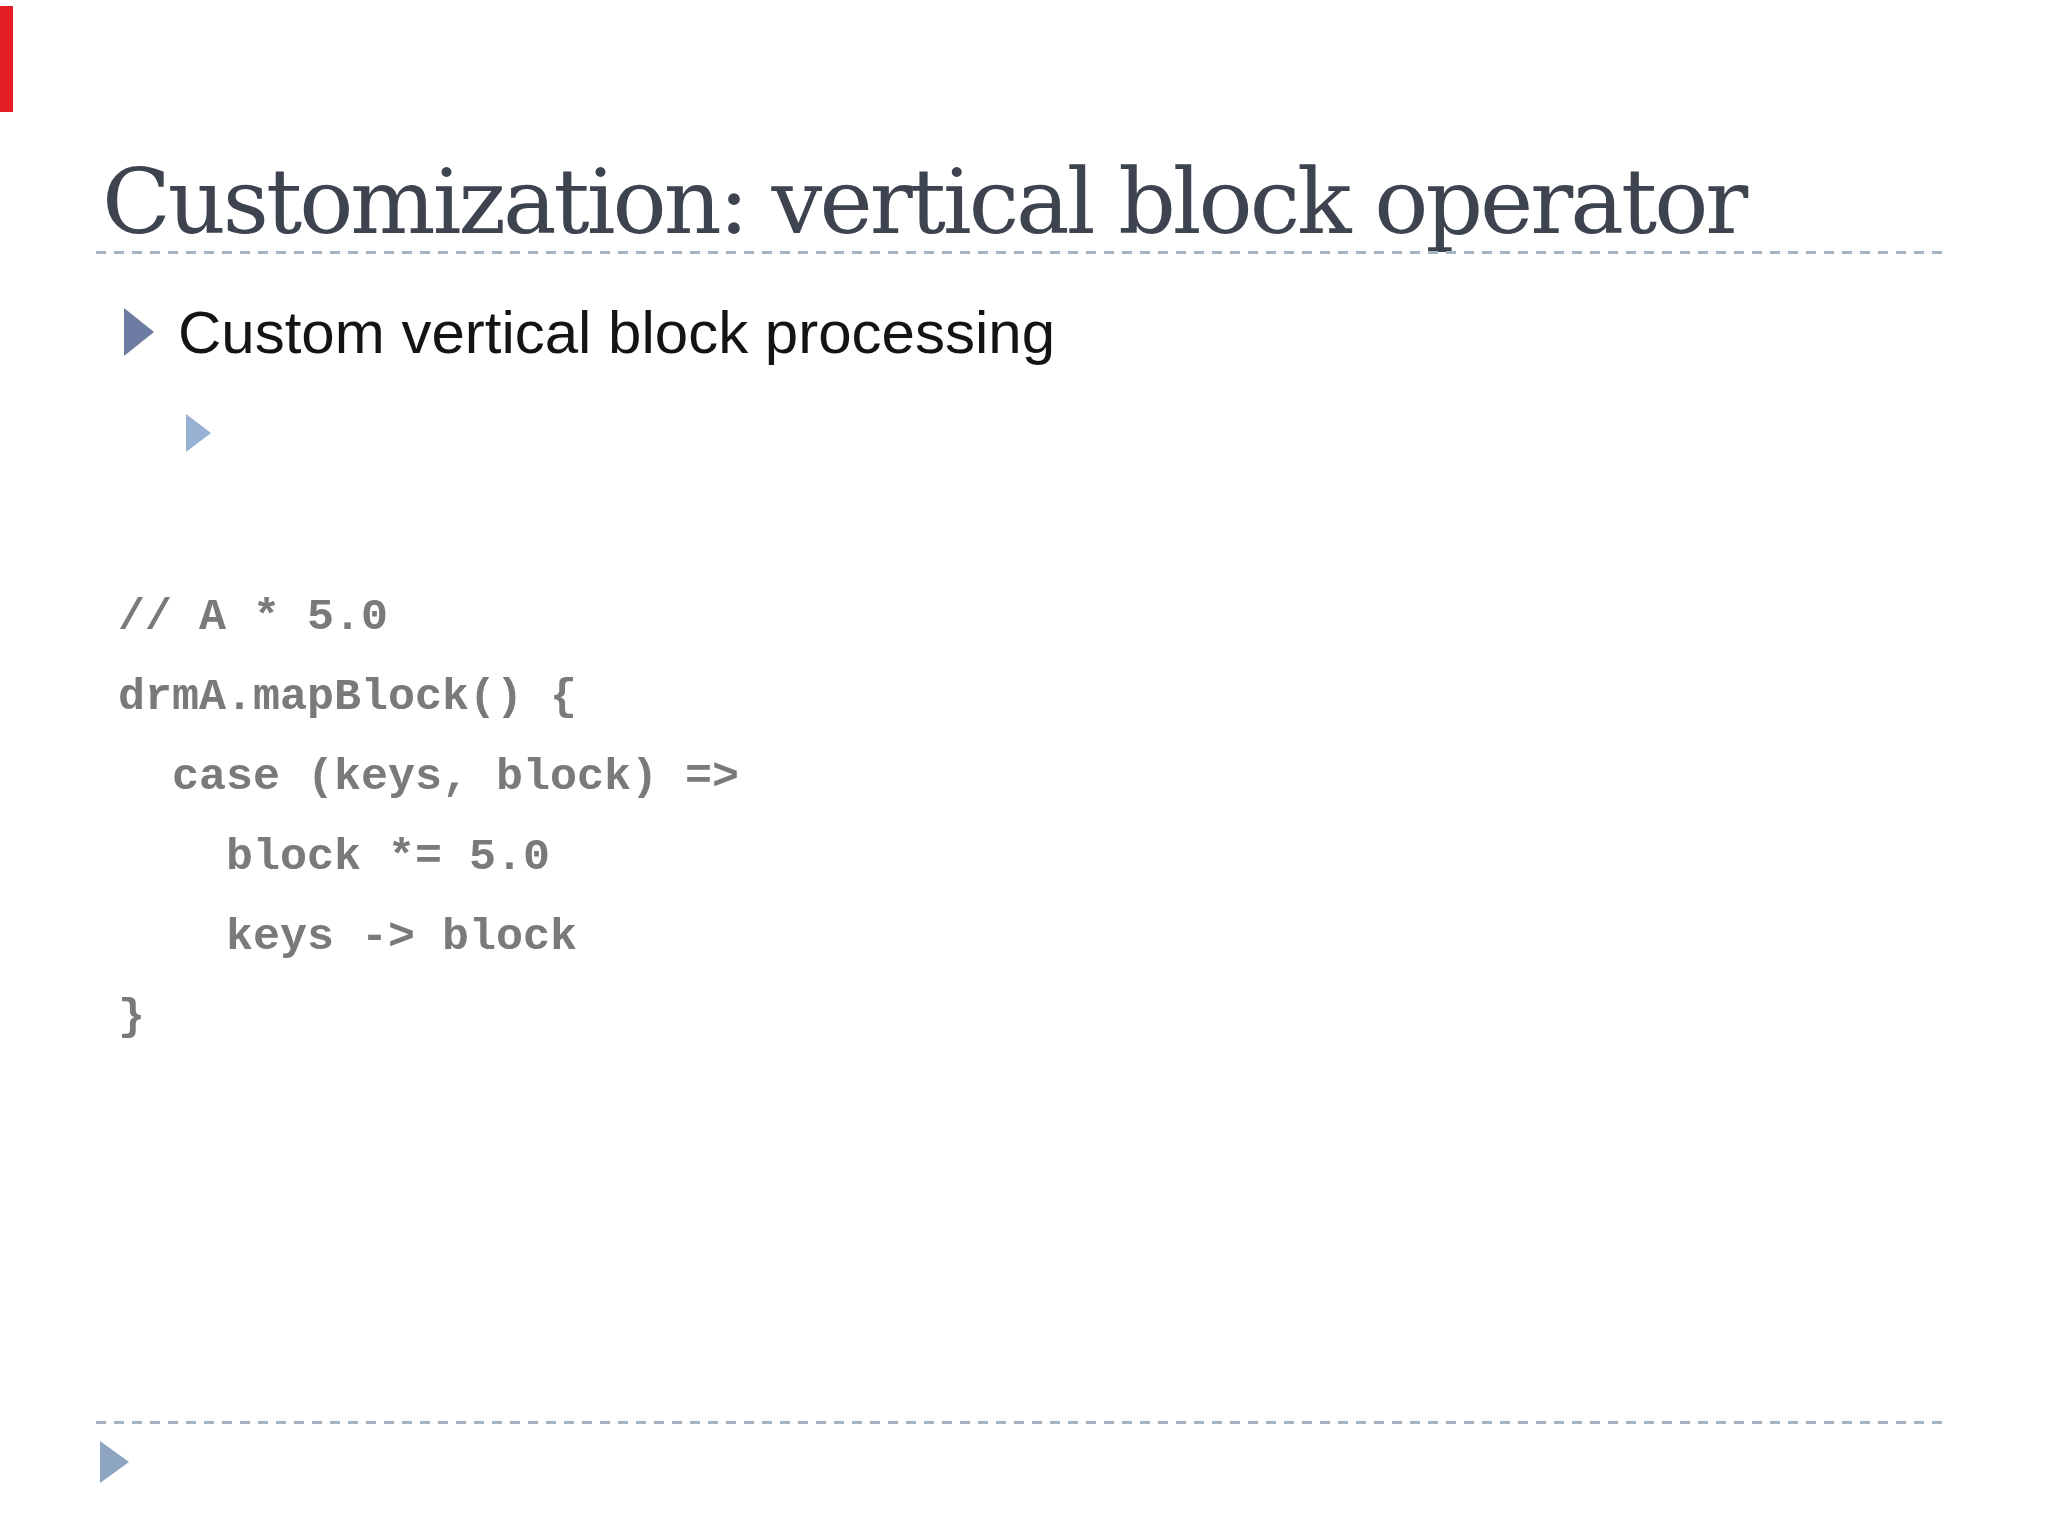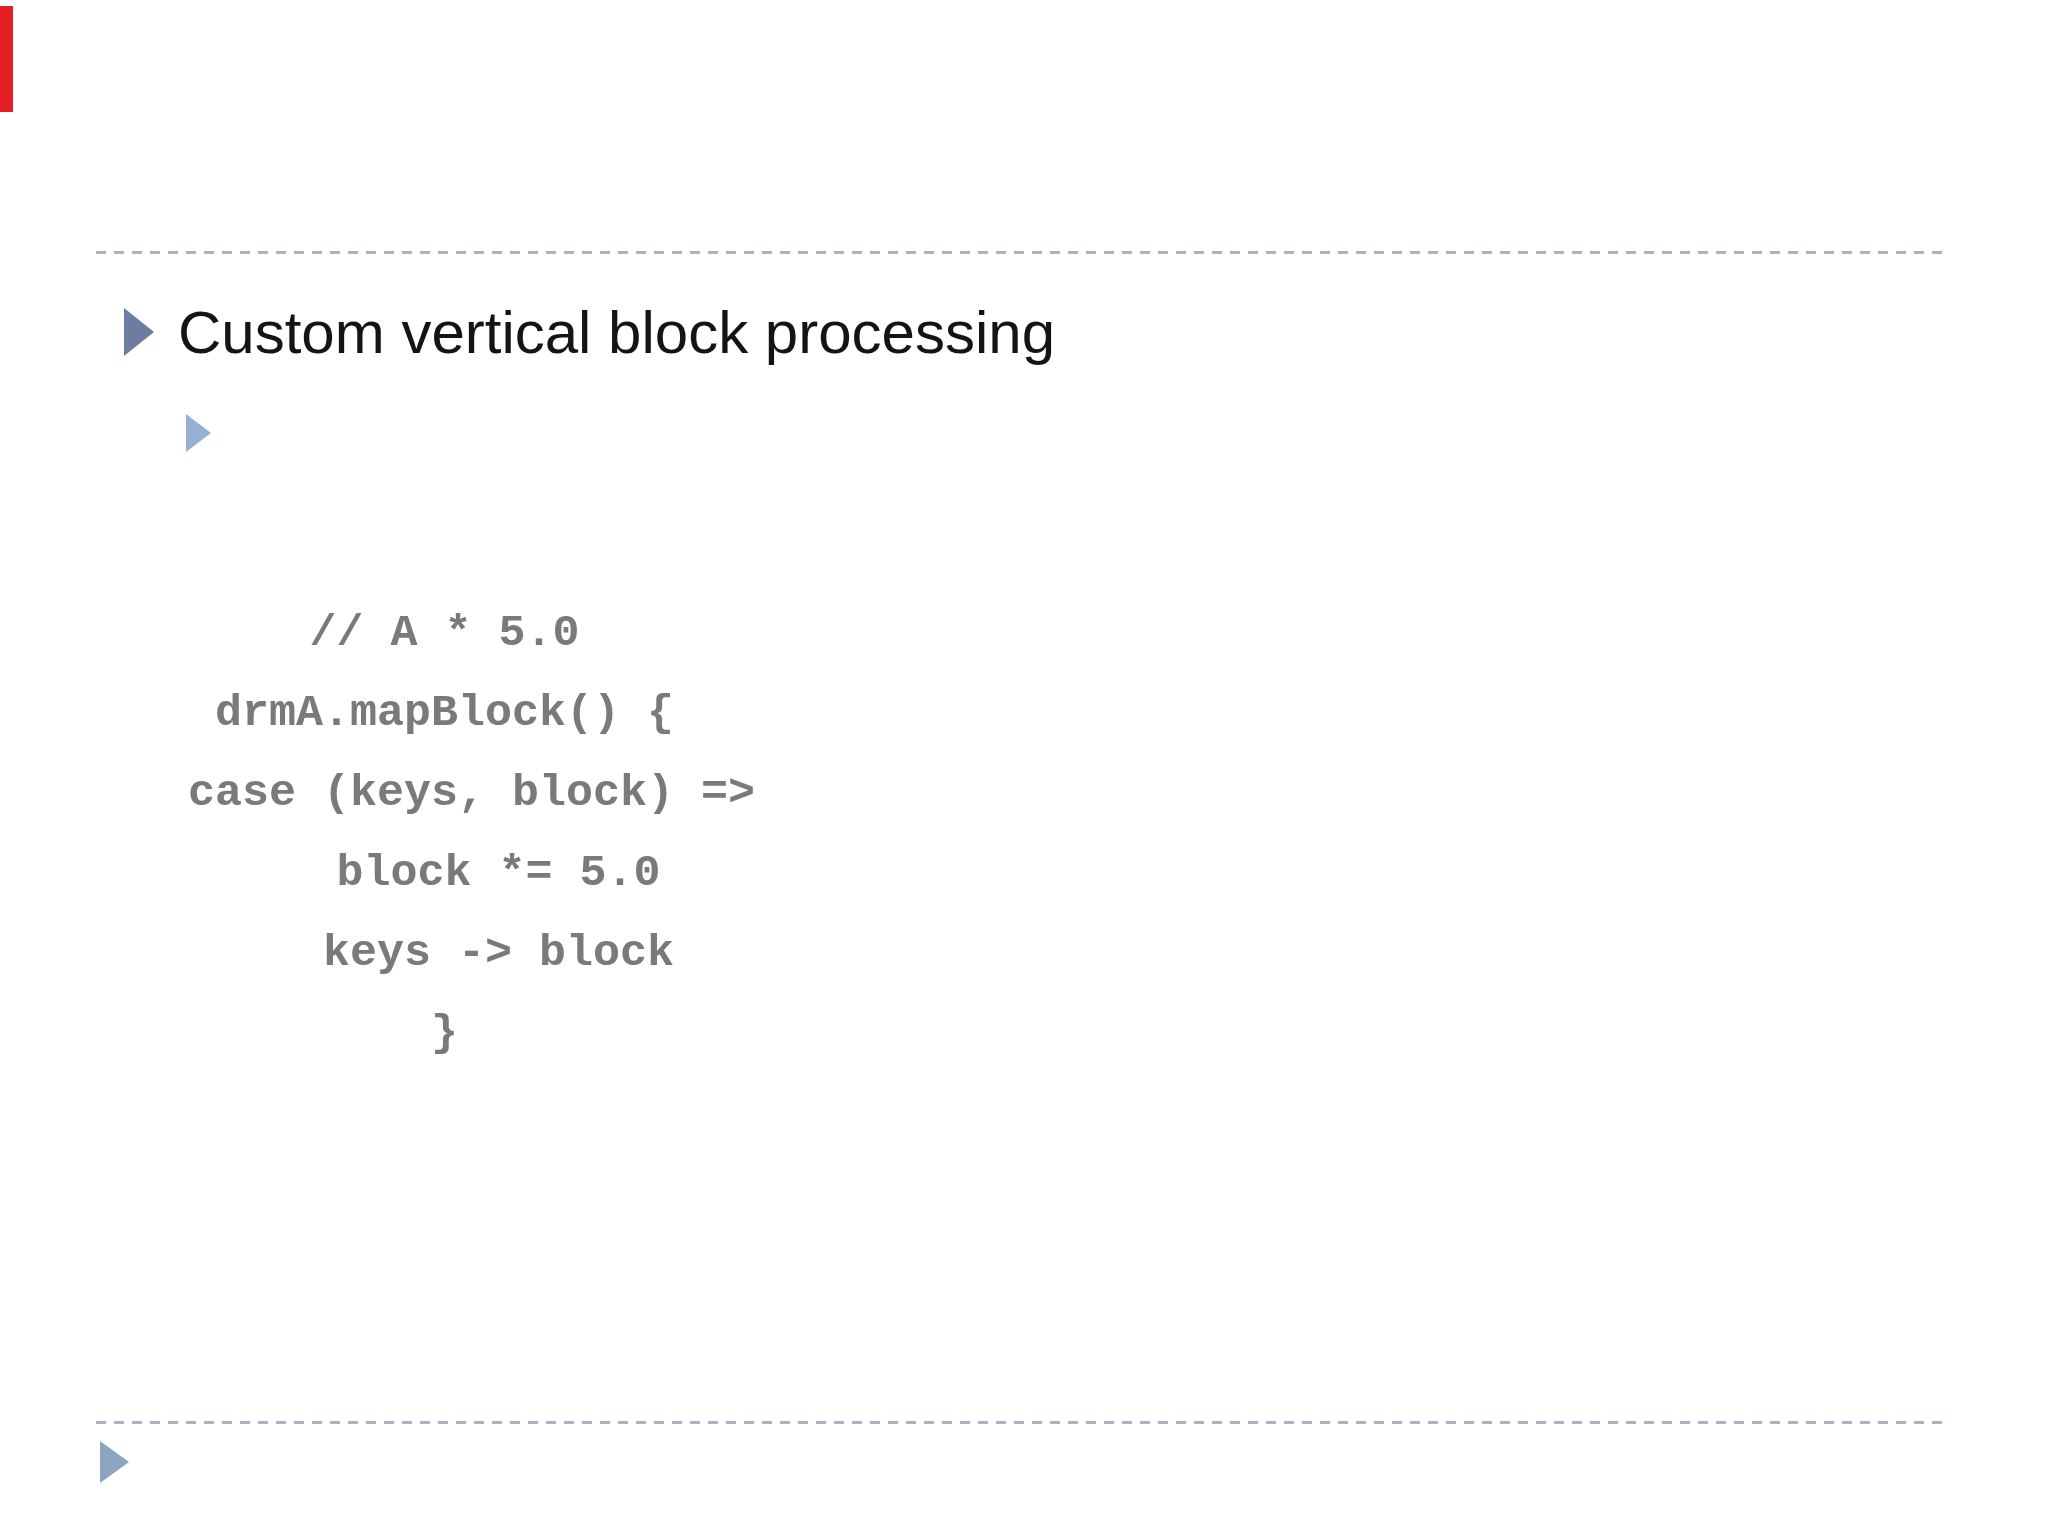--- a/index.html
+++ b/index.html
@@ -90,37 +90,37 @@
     top: 406px;
     font-size: 50px;
     line-height: 56px;
     color: var(--bullet2-color, #474b55);
     white-space: nowrap;
   }
   .code {
     position: absolute;
     left: 118px;
     top: 578px;
-    margin: 16px;
+    margin: 0;
     font-family: "Liberation Mono", monospace;
     font-weight: 700;
     font-size: 45px;
     line-height: 80px;
     color: var(--code-color, #7a7a7a);
     white-space: pre;
-    text-align: center;
   }
 </style>
 </head>
 <body>
 
 <div class="slide">
 
   <div class="red-marker"></div>
 
+  <div class="title">Customization: vertical block operator</div>
 
   <div class="rule rule-top"></div>
 
   <div class="tri tri-b1"></div>
   <div class="bullet1-text">Custom vertical block processing</div>
 
   <div class="tri tri-b2"></div>
 
   <pre class="code"><span>// A * 5.0</span>
 <span>drmA.mapBlock() {</span>

